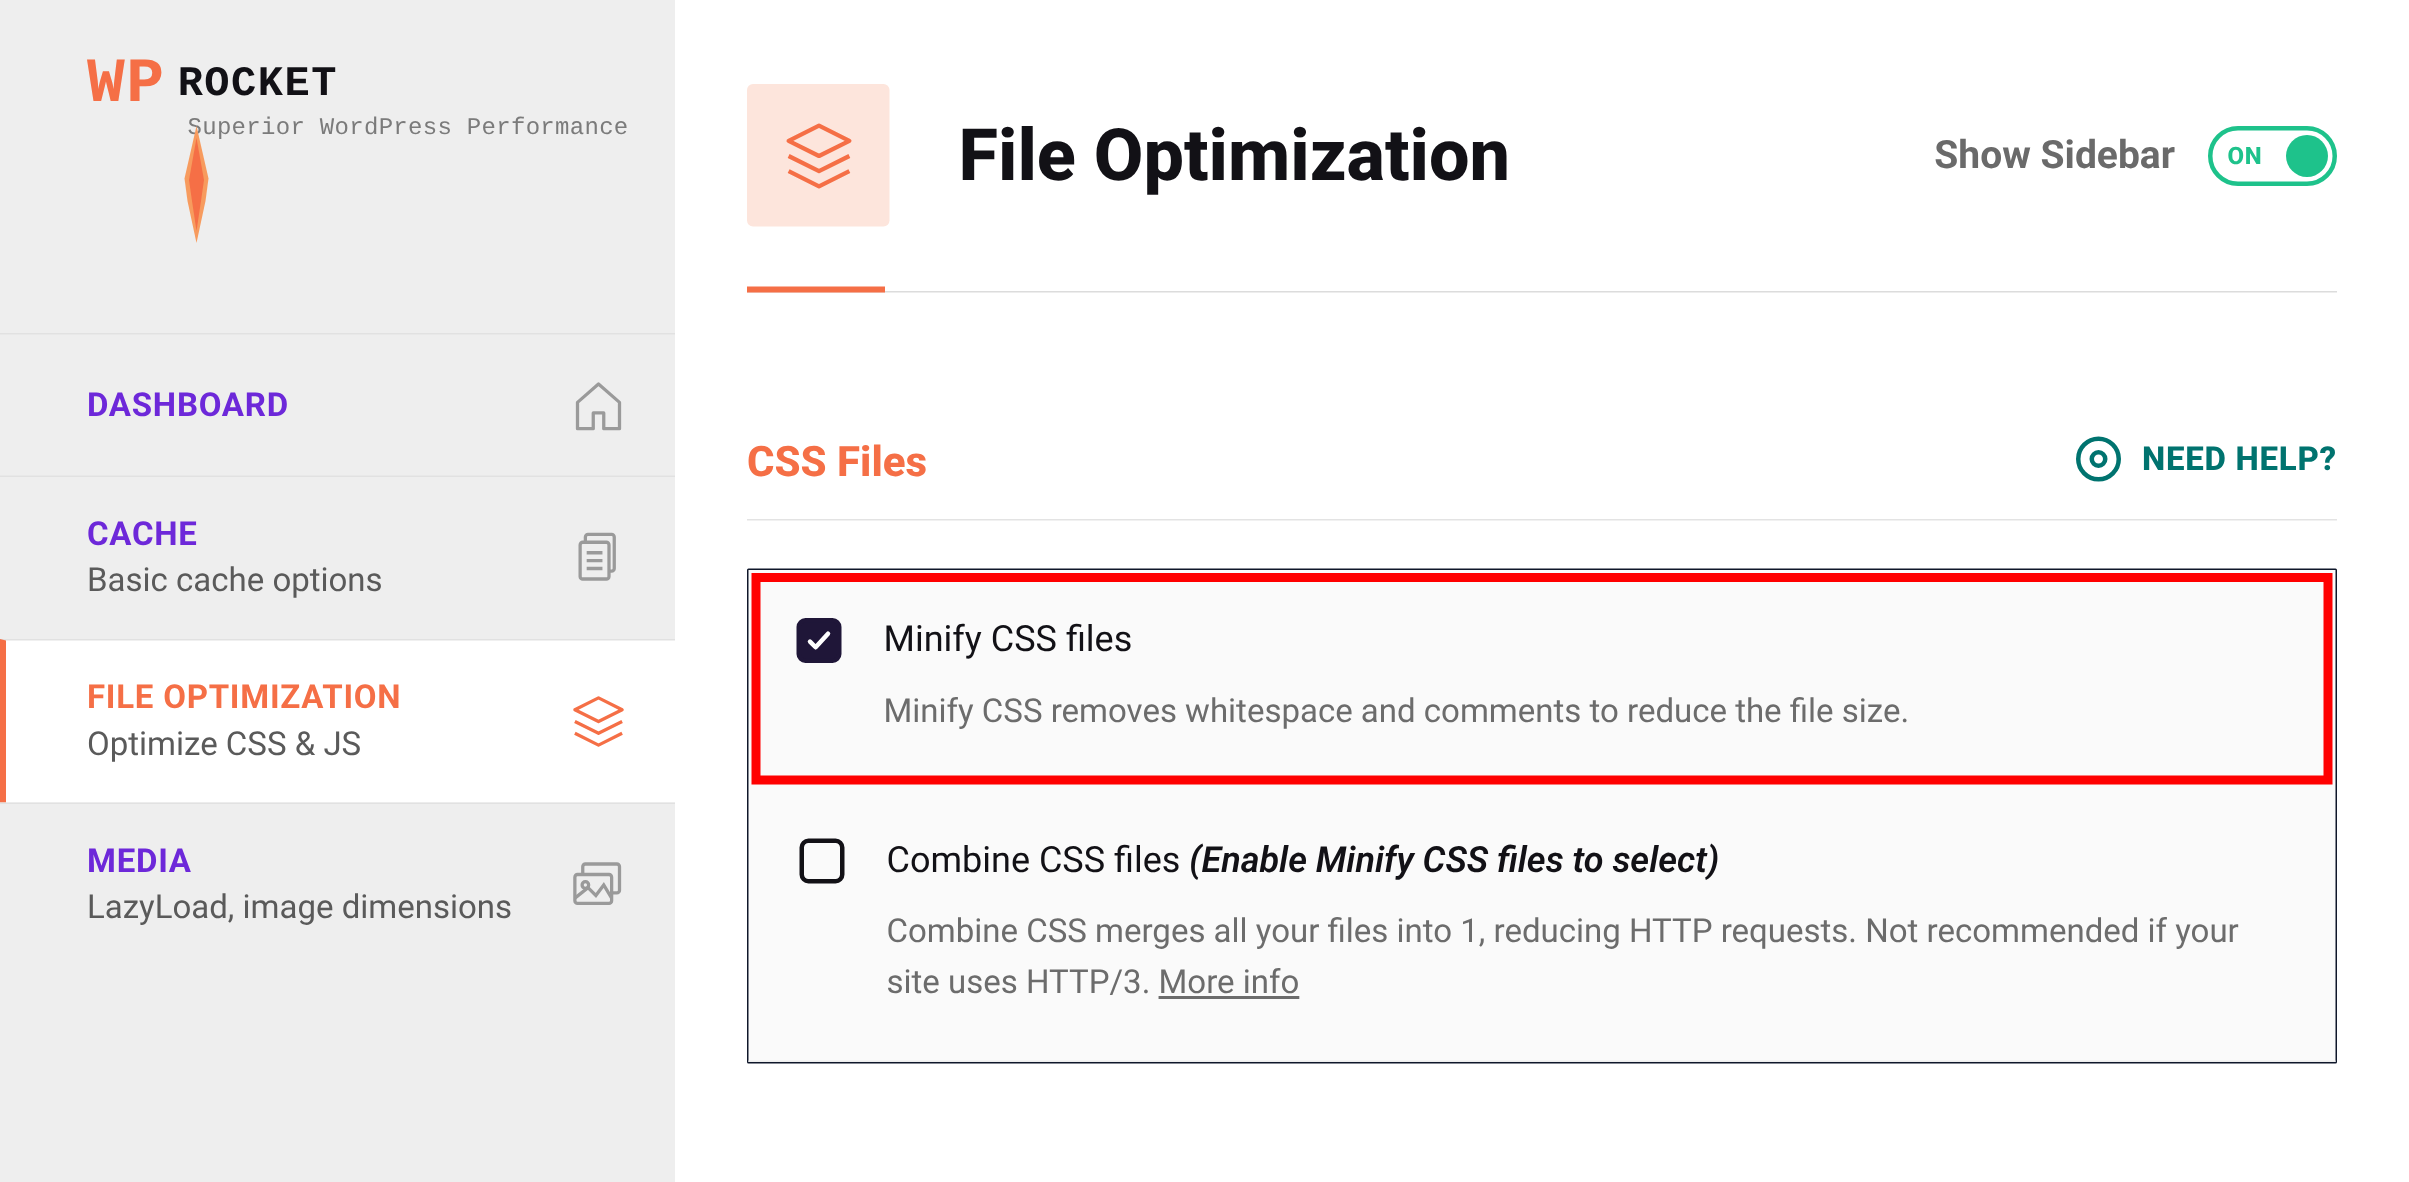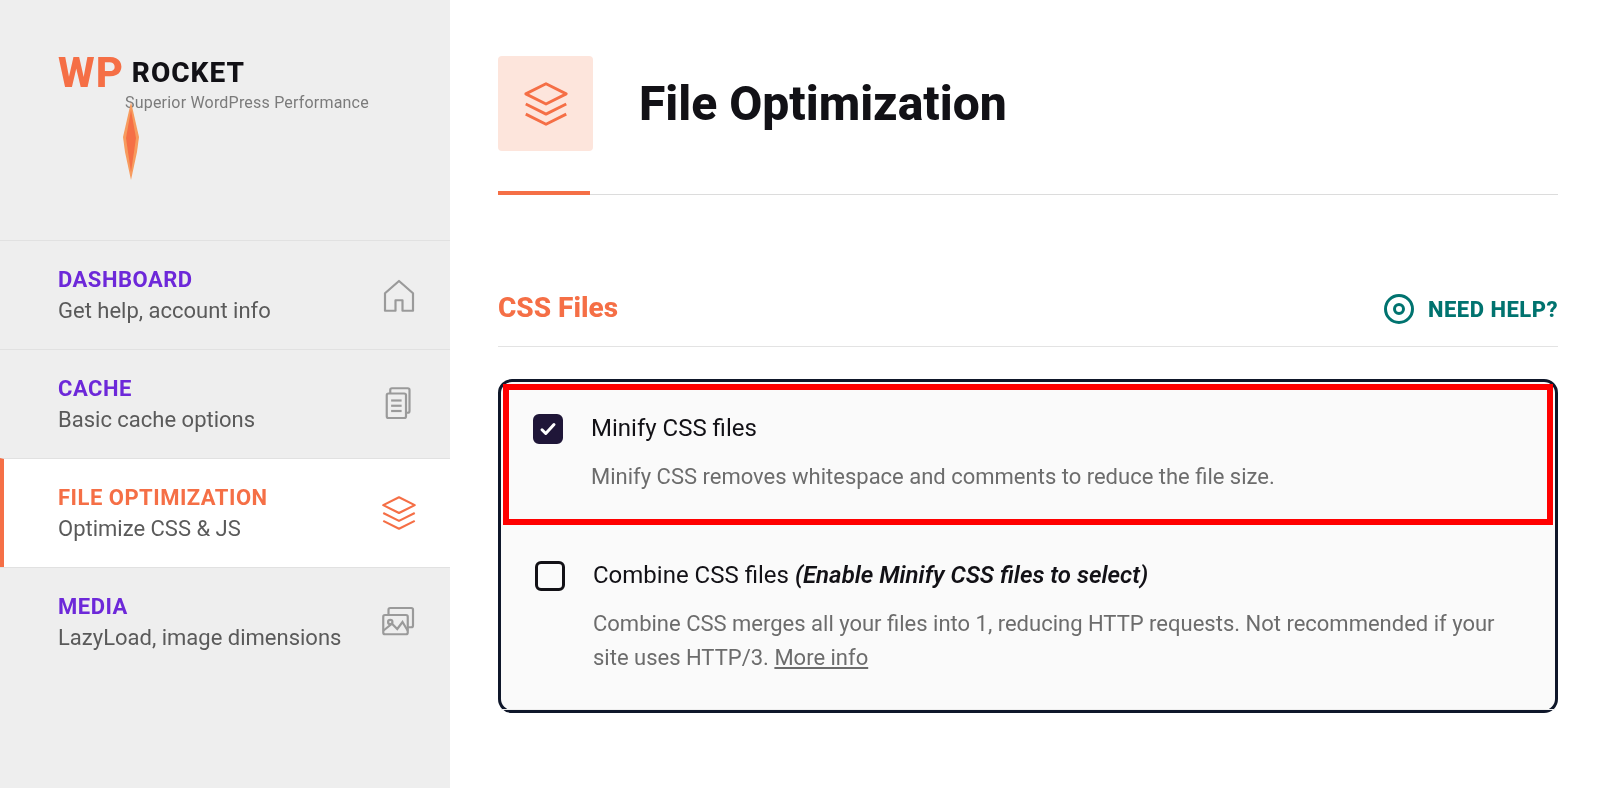--- a/index.html
+++ b/index.html
@@ -10,21 +10,22 @@
     font-size: 16px;
   }
   .app { display: flex; min-height: 788px; }
   
   .sidebar {
     width: 450px;
     background: #eeeeee;
     flex-shrink: 0;
   }
   .logo-block {
-    padding: 48px 0 48px 58px;
+    padding: 32px 0 48px 58px;
+    font-family: Liberation Mono, monospace;
   }
   .logo-row {
     display: flex;
     align-items: center;
     gap: 8px;
   }
   .logo-wp {
     font-weight: 800;
     font-size: 42px;
     letter-spacing: 1px;
@@ -139,21 +140,21 @@
     position: relative;
     height: 4px;
     margin-bottom: 96px;
   }
   .tab-active-bar {
     position:absolute; left:0; top:0;
     width: 92px; height: 4px;
     background:#f56f46;
   }
   .section-head {
-    display:flex; align-items:flex-end; justify-content: space-between;
+    display:flex; align-items:flex-start; justify-content: space-between;
     border-bottom: 1px solid #e3e3e3;
     padding-bottom: 22px;
     margin-bottom: 32px;
   }
   .section-title {
     color: #f56f46;
     font-weight: 800;
     font-size: 28px;
   }
   .need-help {
@@ -172,22 +173,22 @@
     border-radius: 50%;
     position: relative;
   }
   .lifebuoy::after {
     content:"";
     position:absolute; inset: 6px;
     border: 3px solid #00736f;
     border-radius:50%;
   }
   .settings-panel {
-    border: 3px solid #0f172a;
-    border-radius: 14px;
+    border: 1px solid #0f172a;
+    border-radius: 1px;
     background:#fafafa;
   }
   .setting {
     padding: 34px 34px;
     display:flex; gap: 28px;
     border-bottom: 1px solid #eeeeee;
   }
   .setting.highlighted {
     outline: 6px solid red;
     outline-offset: -6px;
@@ -246,21 +247,20 @@
         <svg viewBox="0 0 28 90" width="28" height="90">
           <path d="M14 0 L22 35 L20 50 L14 78 L8 50 L6 35 Z" fill="#f79b5e"></path>
           <path d="M14 8 L19 36 L17 50 L14 70 L11 50 L9 36 Z" fill="#f56f46"></path>
         </svg>
       </div>
     </div>
 
     <div class="nav-item">
       <div>
         <div class="nav-title">DASHBOARD</div>
-        <div class="nav-desc">Get help, account info</div>
       </div>
       <span class="nav-icon">
         <svg viewBox="0 0 48 48" fill="none" stroke="#9a9a9a" stroke-width="2.5">
           <path d="M8 22 L24 8 L40 22 V42 H28 V30 H20 V42 H8 Z" stroke-linejoin="round"></path>
         </svg>
       </span>
     </div>
 
     <div class="nav-item">
       <div>
@@ -313,20 +313,27 @@
       <div class="header-left">
         <div class="header-icon-box">
           <svg viewBox="0 0 48 48" width="54" height="54" fill="none" stroke="#f56f46" stroke-width="2.5" stroke-linejoin="round">
             <path d="M24 6 L42 15 L24 24 L6 15 Z"></path>
             <path d="M6 24 L24 33 L42 24"></path>
             <path d="M6 33 L24 42 L42 33"></path>
           </svg>
         </div>
         <h1 class="page-title">File Optimization</h1>
       </div>
+      <div class="header-right">
+        <span class="show-sidebar-label">Show Sidebar</span>
+        <div class="toggle">
+          <span class="toggle-label">ON</span>
+          <span class="toggle-knob"></span>
+        </div>
+      </div>
     </div>
 
     <div class="tab-line">
       <div class="tab-active-bar"></div>
     </div>
 
     <div class="section-head">
       <div class="section-title">CSS Files</div>
       <div class="need-help">
         <span class="lifebuoy"></span>

